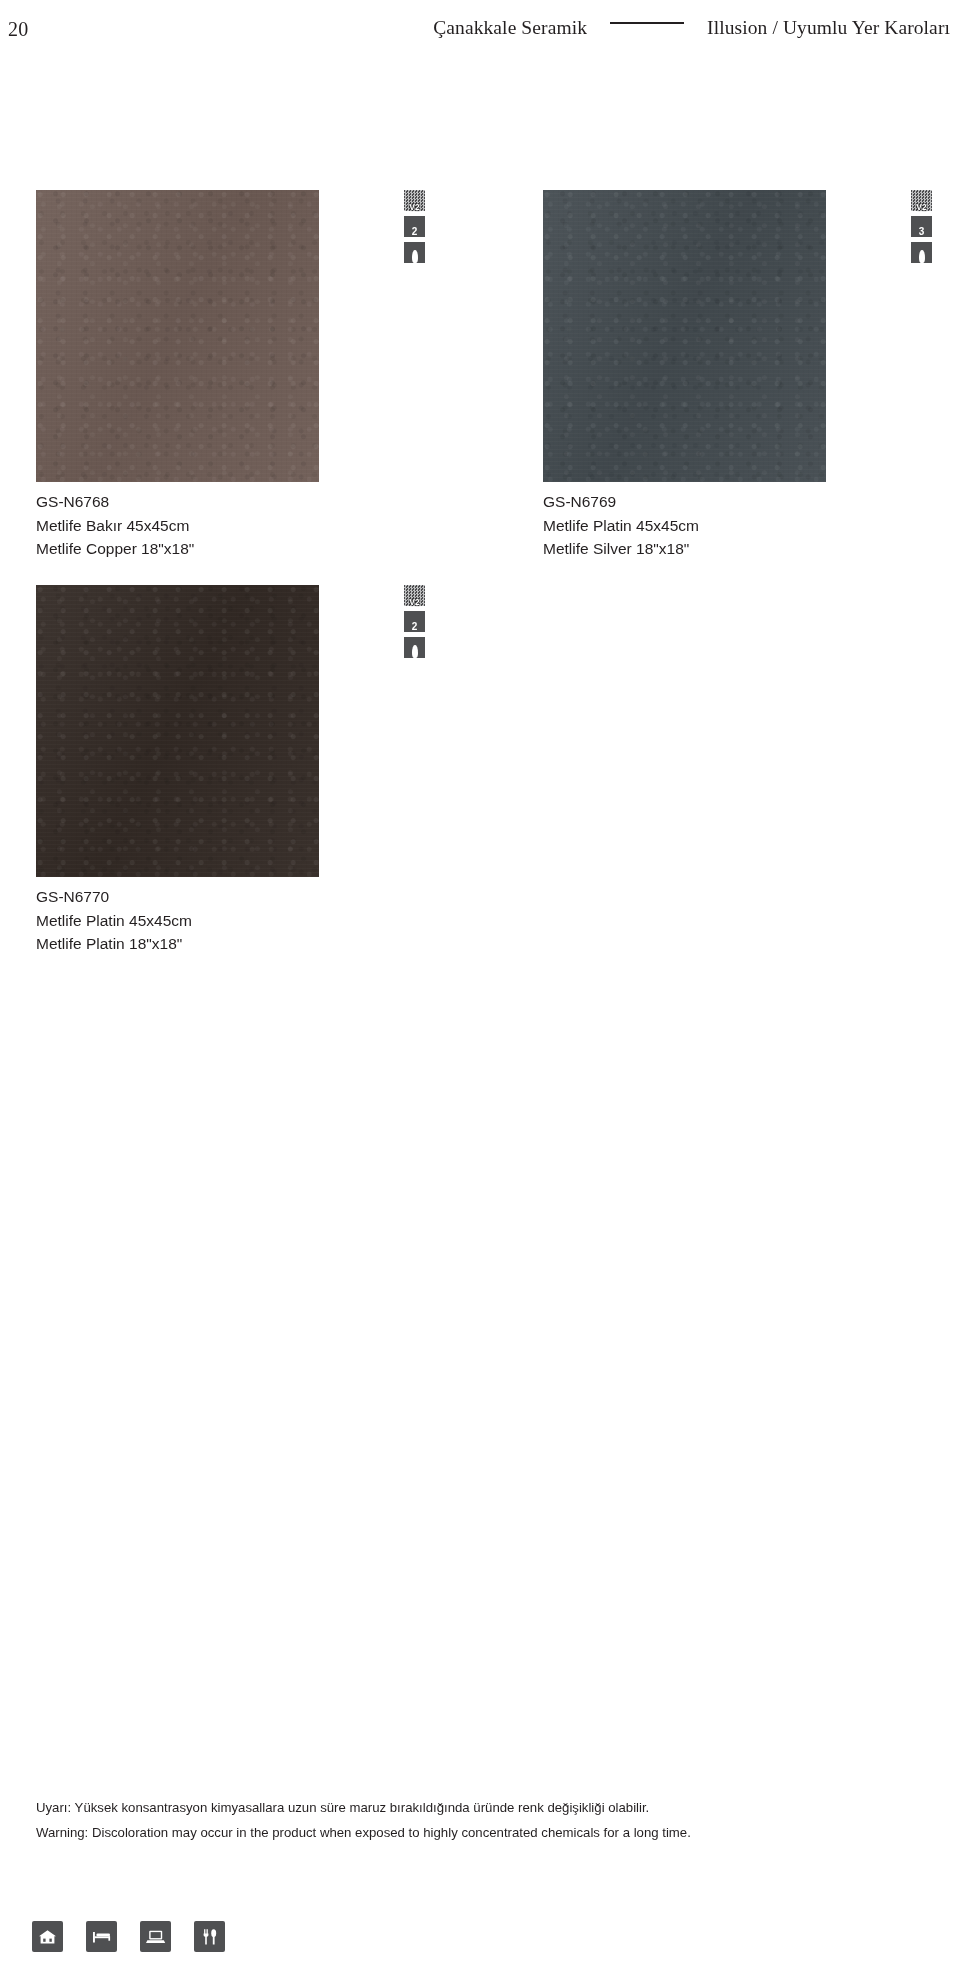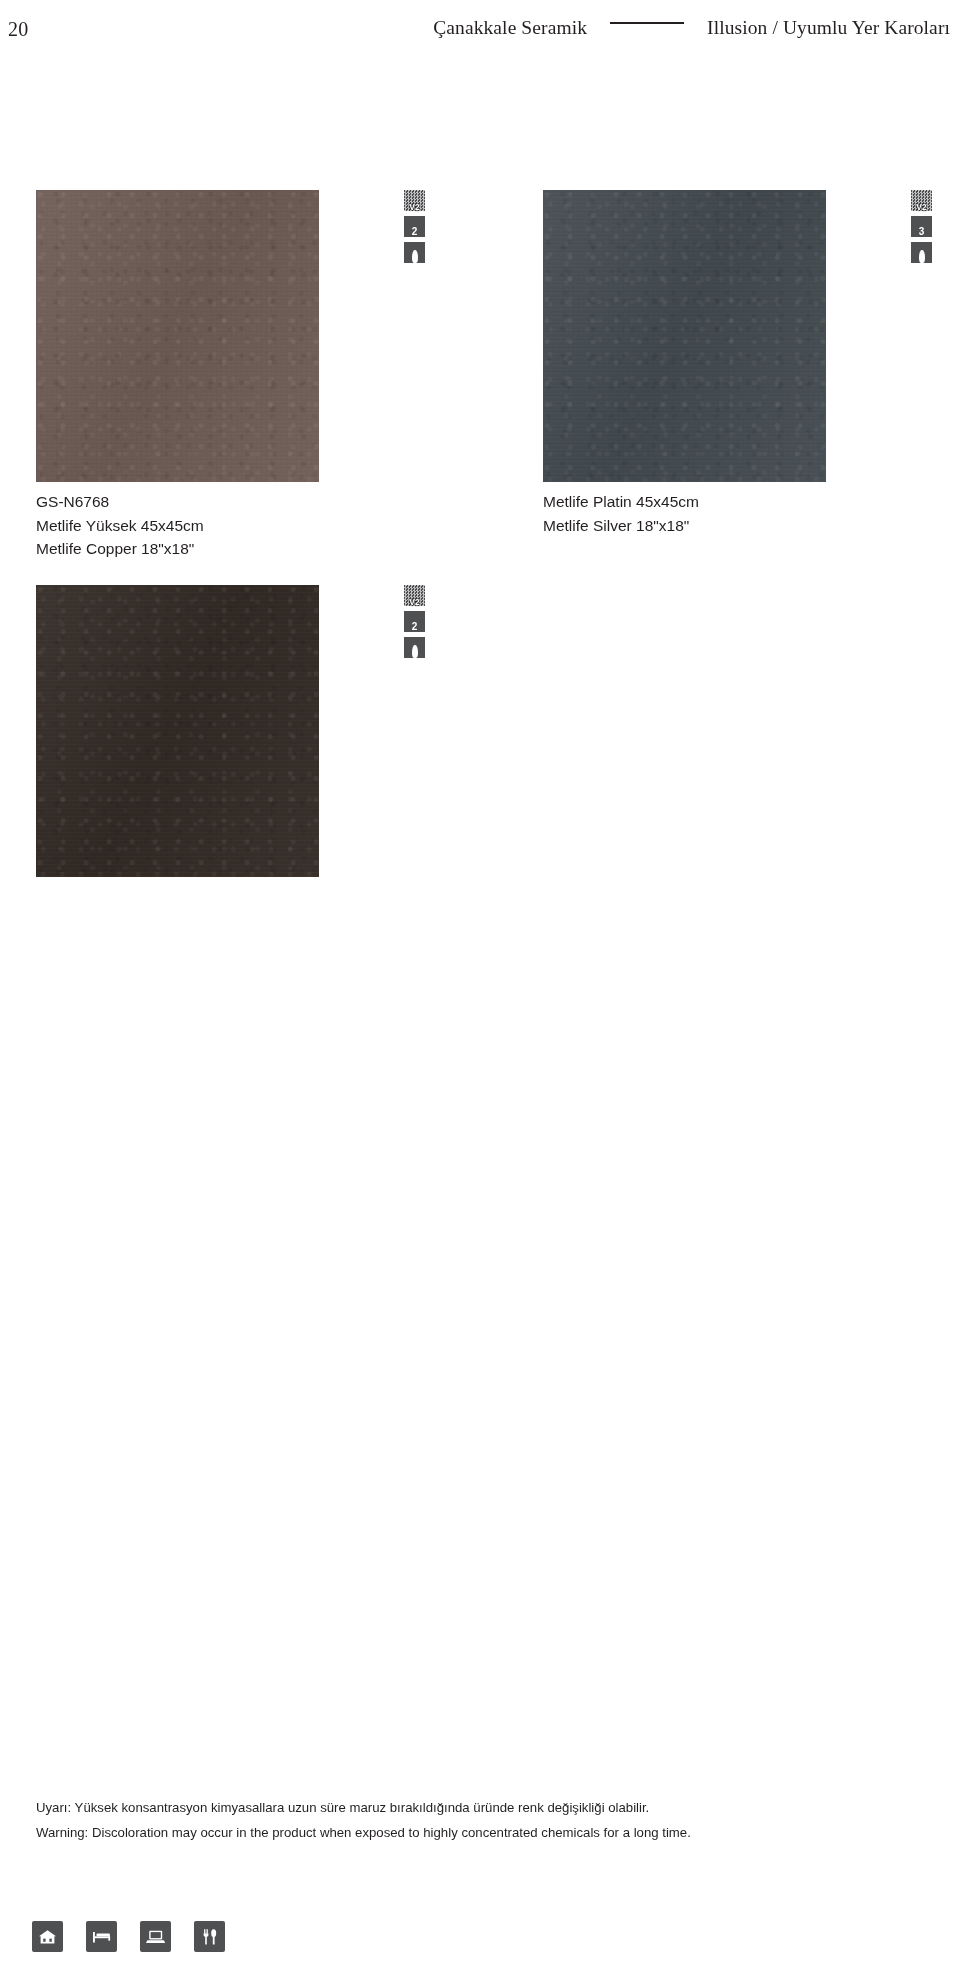--- a/index.html
+++ b/index.html
@@ -229,56 +229,62 @@
         <span>V2</span>
       </div>
       <div class="badge badge-num">2</div>
       <div class="badge badge-foot">
         <span class="foot-glyph"></span>
       </div>
     </div>
   </div>
   <div class="tile-caption">
     <span class="caption-line">GS-N6768</span>
-    <span class="caption-line">Metlife Yüksek 45x45cm</span>
+    <span class="caption-line">Metlife Bakır 45x45cm</span>
     <span class="caption-line">Metlife Copper 18"x18"</span>
   </div>
 </div>
 
 <div class="tile-block b2">
   <div class="tile-row">
     <div class="tile-swatch silver"></div>
     <div class="badge-stack">
       <div class="badge badge-v">
         <span>V2</span>
       </div>
       <div class="badge badge-num">3</div>
       <div class="badge badge-foot">
         <span class="foot-glyph"></span>
       </div>
     </div>
   </div>
   <div class="tile-caption">
+    <span class="caption-line">GS-N6769</span>
     <span class="caption-line">Metlife Platin 45x45cm</span>
     <span class="caption-line">Metlife Silver 18"x18"</span>
   </div>
 </div>
 
 <div class="tile-block b3">
   <div class="tile-row">
     <div class="tile-swatch platin"></div>
     <div class="badge-stack">
       <div class="badge badge-v">
         <span>V2</span>
       </div>
       <div class="badge badge-num">2</div>
       <div class="badge badge-foot">
         <span class="foot-glyph"></span>
       </div>
     </div>
+  </div>
+  <div class="tile-caption">
+    <span class="caption-line">GS-N6770</span>
+    <span class="caption-line">Metlife Platin 45x45cm</span>
+    <span class="caption-line">Metlife Platin 18"x18"</span>
   </div>
 </div>
 
 <div class="warning-block">
   <span class="warning-line">Uyarı: Yüksek konsantrasyon kimyasallara uzun süre maruz bırakıldığında üründe renk değişikliği olabilir.</span>
   <span class="warning-line">Warning: Discoloration may occur in the product when exposed to highly concentrated chemicals for a long time.</span>
 </div>
 
 <div class="usage-icons">
   <div class="usage-icon">

